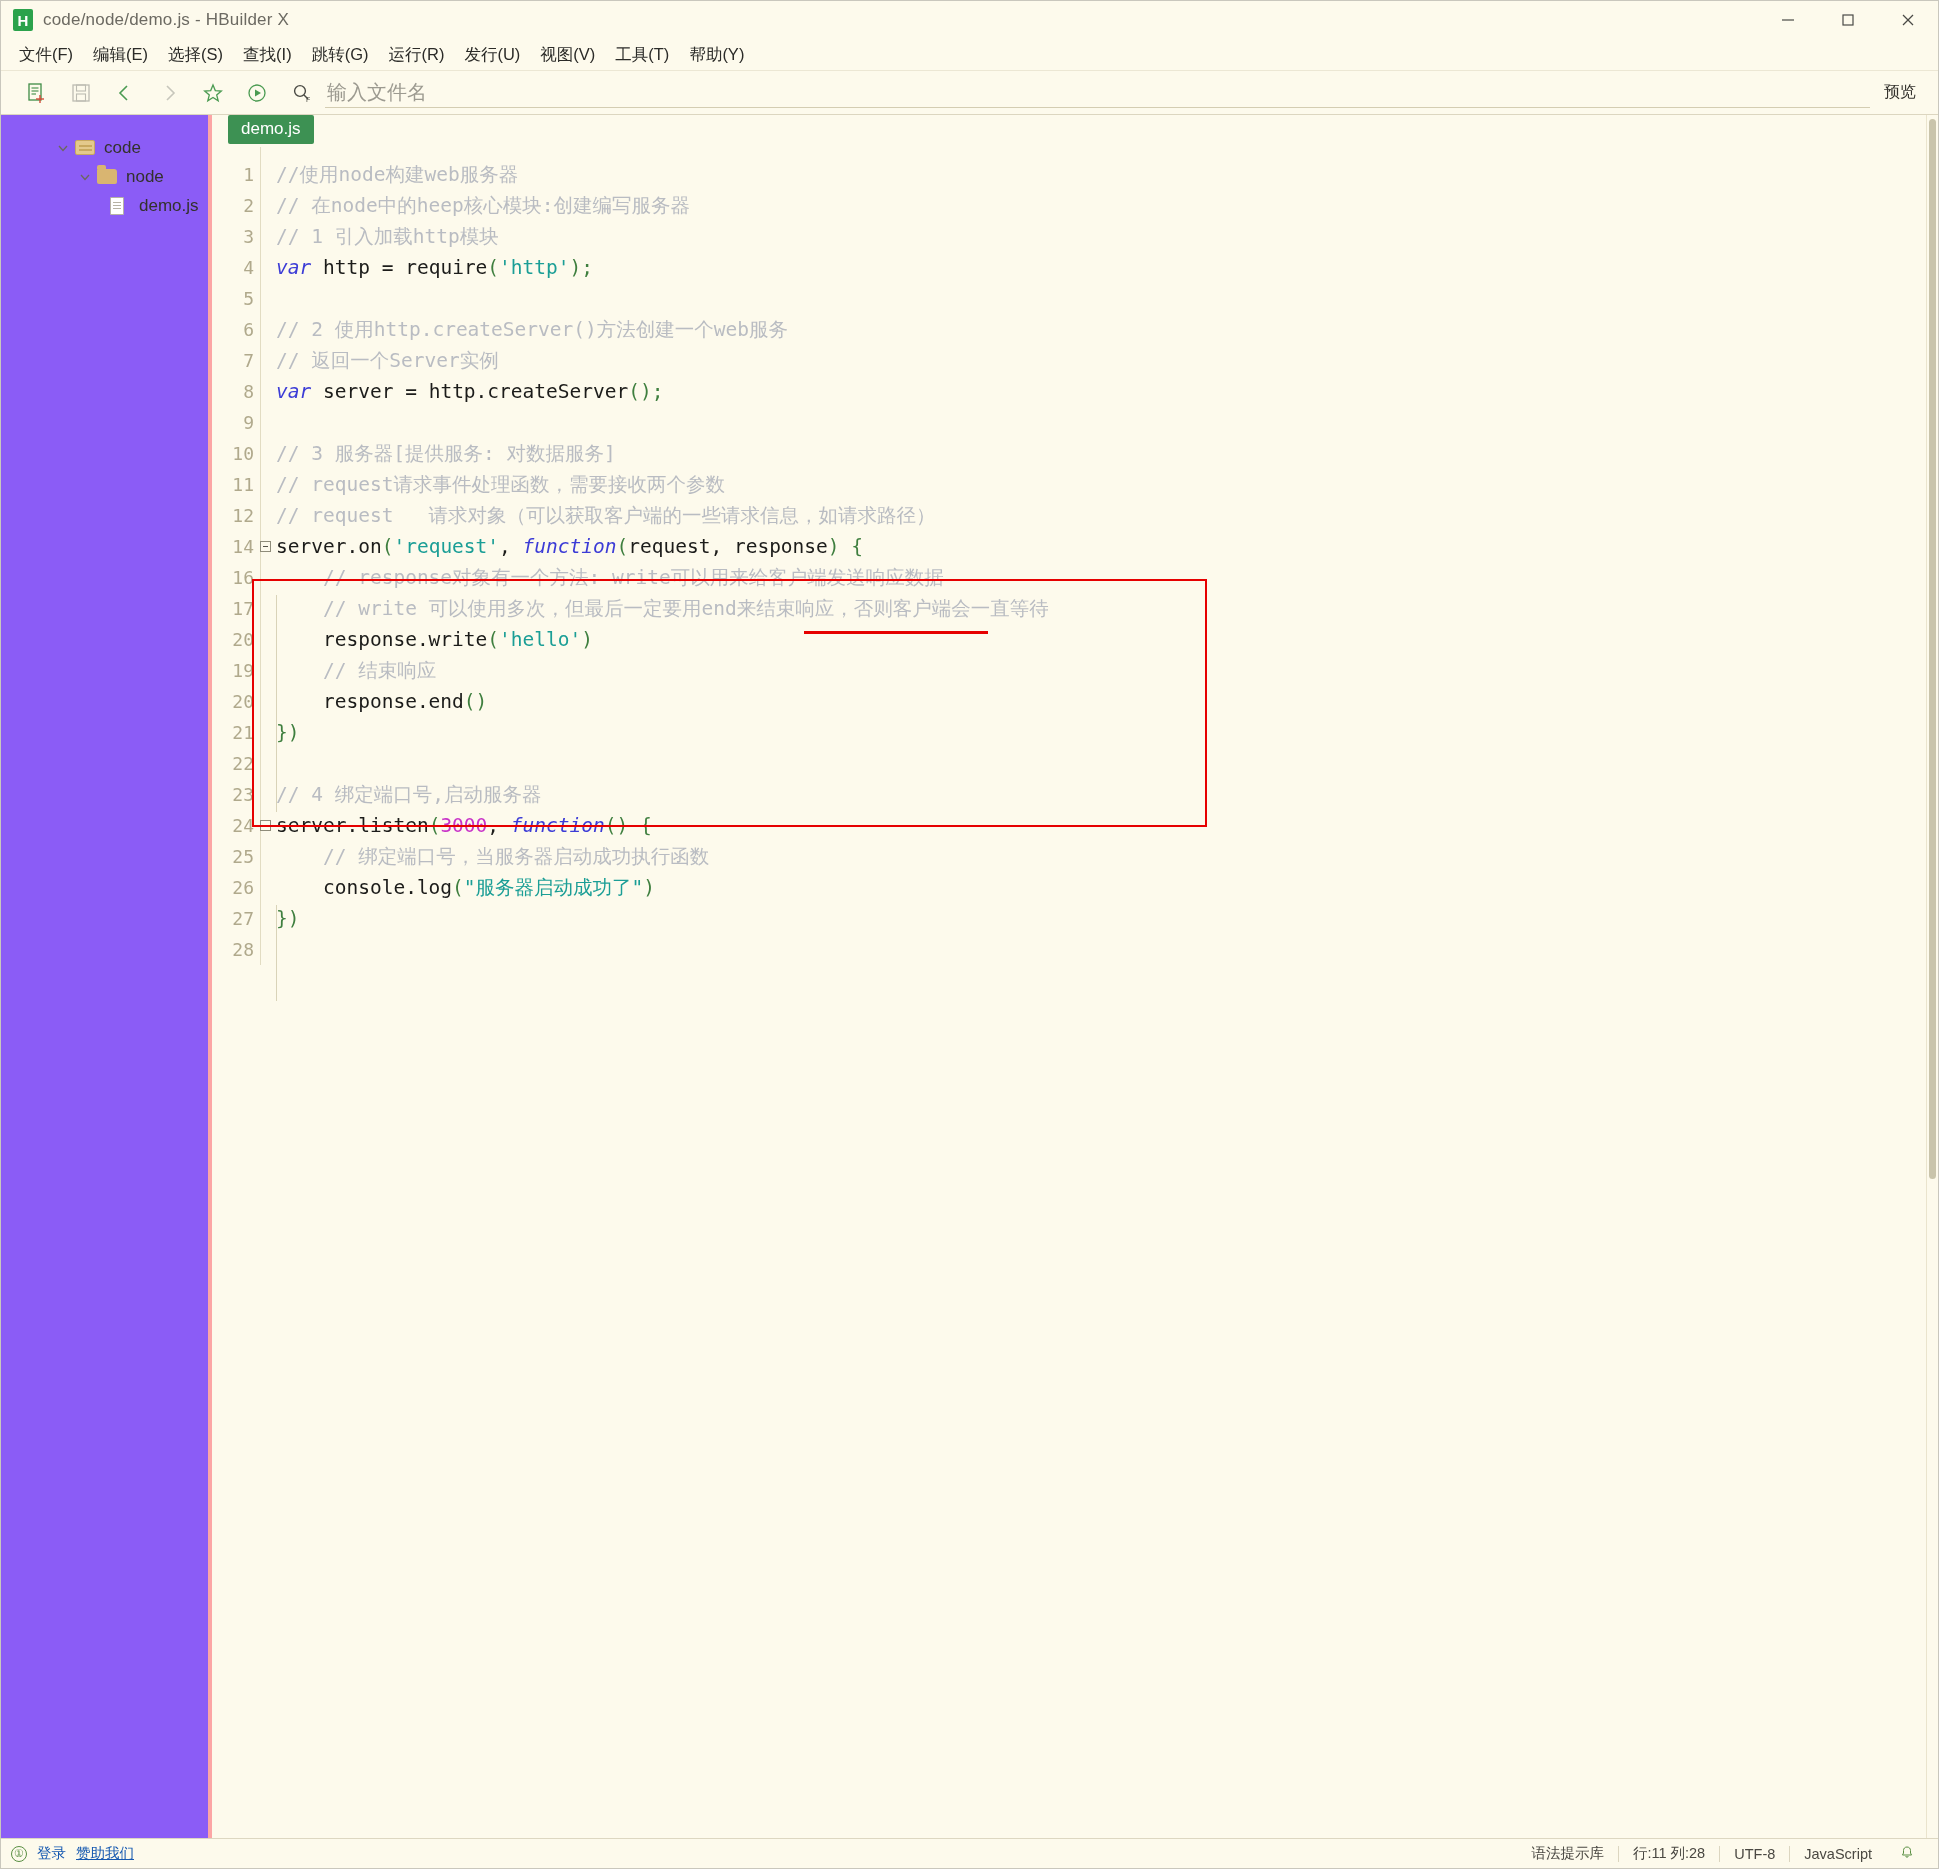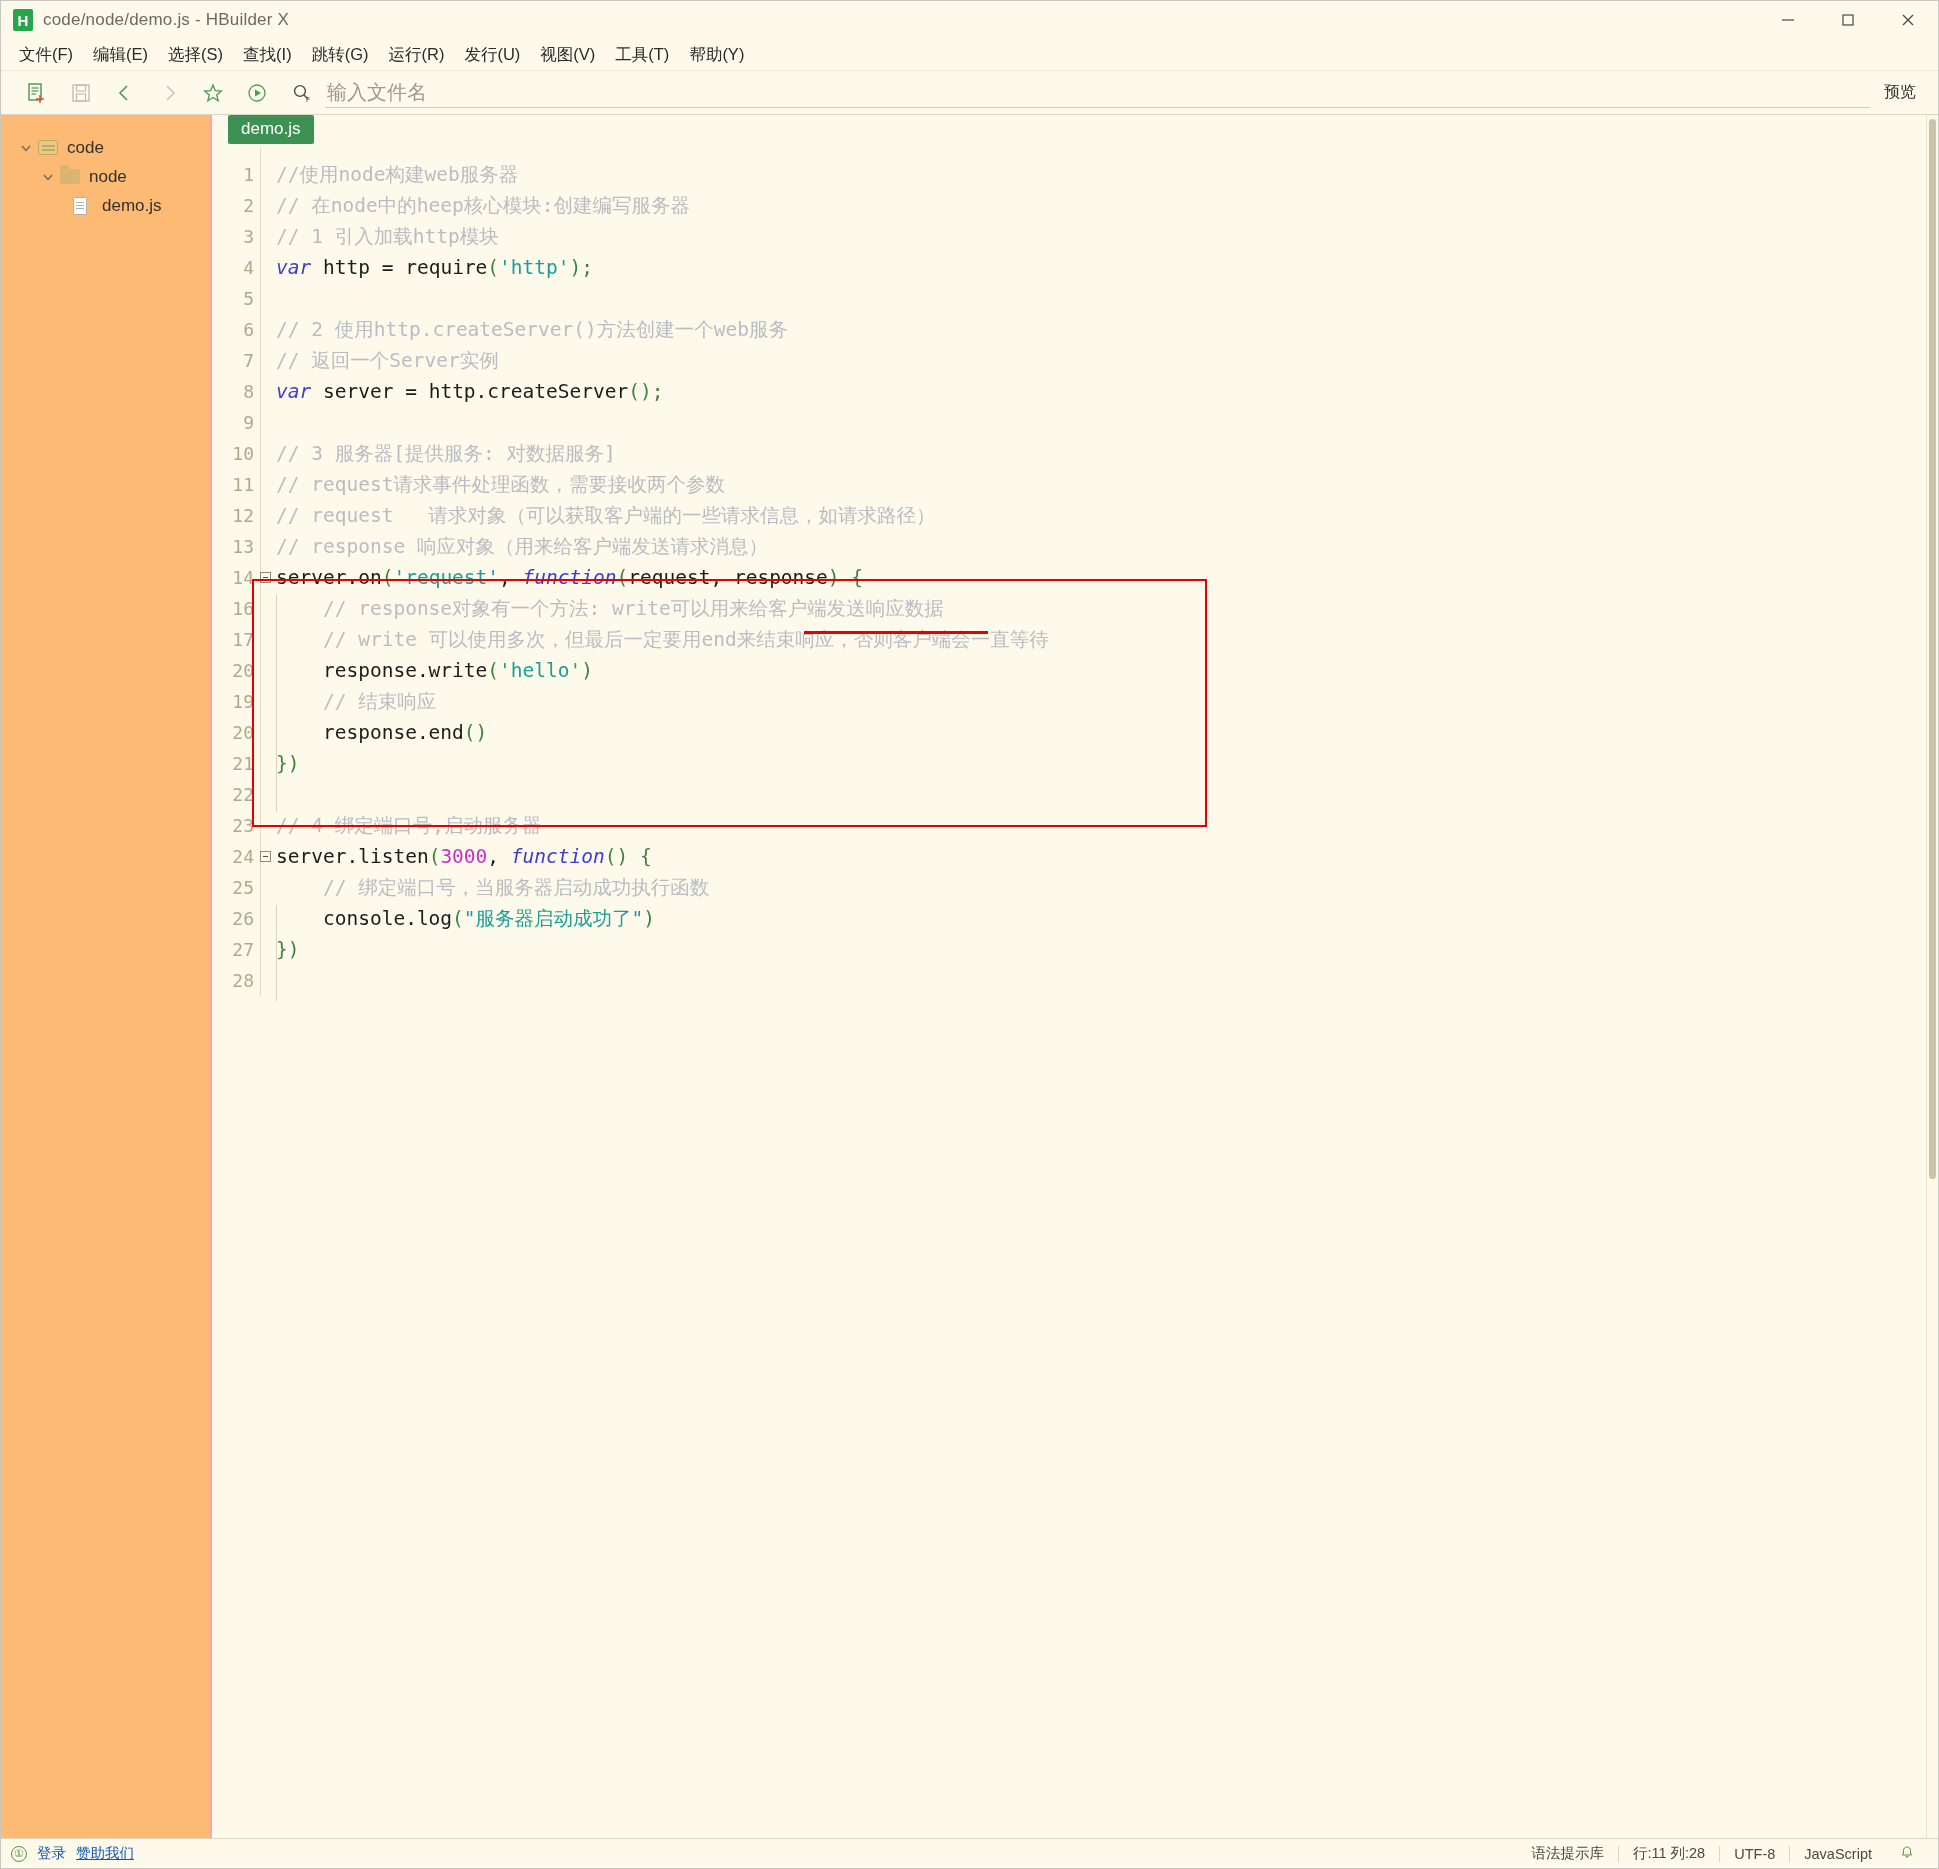--- a/index.html
+++ b/index.html
@@ -123,23 +123,24 @@
 
   
   .body {
     flex: 1;
     display: flex;
     min-height: 0;
     position: relative;
   }
   .sidebar {
     width: 211px; min-width: 211px;
-    background: #fdba74;
-    border-right: 2px solid #fca5a5;
+    background: #8b5cf6;
+    border-right: 4px solid #fca5a5;
     padding-top: 18px;
+    padding-left: 37px;
   }
   .tree-row {
     display: flex; align-items: center;
     height: 29px;
     font-size: 17px;
     color: #33312c;
     white-space: nowrap;
   }
   .tree-row.lvl0 { padding-left: 16px; }
   .tree-row.lvl1 { padding-left: 38px; }
@@ -465,21 +466,20 @@
             <div class="code-line"><span class="ln">3</span><span class="fold"></span><span class="code-text"><span class="cm">// 1 引入加载http模块</span></span></div>
             <div class="code-line"><span class="ln">4</span><span class="fold"></span><span class="code-text"><span class="kw">var</span><span class="pl"> http </span><span class="pl">=</span><span class="pl"> require</span><span class="pn">(</span><span class="str">'http'</span><span class="pn">)</span><span class="pn">;</span></span></div>
             <div class="code-line"><span class="ln">5</span><span class="fold"></span><span class="code-text"></span></div>
             <div class="code-line"><span class="ln">6</span><span class="fold"></span><span class="code-text"><span class="cm">// 2 使用http.createServer()方法创建一个web服务</span></span></div>
             <div class="code-line"><span class="ln">7</span><span class="fold"></span><span class="code-text"><span class="cm">// 返回一个Server实例</span></span></div>
             <div class="code-line"><span class="ln">8</span><span class="fold"></span><span class="code-text"><span class="kw">var</span><span class="pl"> server </span><span class="pl">=</span><span class="pl"> http.createServer</span><span class="pn">()</span><span class="pn">;</span></span></div>
             <div class="code-line"><span class="ln">9</span><span class="fold"></span><span class="code-text"></span></div>
             <div class="code-line"><span class="ln">10</span><span class="fold"></span><span class="code-text"><span class="cm">// 3 服务器[提供服务: 对数据服务]</span></span></div>
             <div class="code-line"><span class="ln">11</span><span class="fold"></span><span class="code-text"><span class="cm">// request请求事件处理函数，需要接收两个参数</span></span></div>
             <div class="code-line"><span class="ln">12</span><span class="fold"></span><span class="code-text"><span class="cm">// request   请求对象（可以获取客户端的一些请求信息，如请求路径）</span></span></div>
-            <div class="code-line"><span class="ln">13</span><span class="fold"></span><span class="code-text"><span class="cm">// response 响应对象（用来给客户端发送请求消息）</span></span></div>
             <div class="code-line"><span class="ln">14</span><span class="fold"><span class="fold-box"></span></span><span class="code-text"><span class="pl">server.on</span><span class="pn">(</span><span class="str">'request'</span><span class="pl">, </span><span class="kw">function</span><span class="pn">(</span><span class="pl">request, response</span><span class="pn">)</span><span class="pl"> </span><span class="pn">{</span></span></div>
             <div class="code-line"><span class="ln">16</span><span class="fold"></span><span class="code-text"><span class="cm">    // response对象有一个方法: write可以用来给客户端发送响应数据</span></span></div>
             <div class="code-line"><span class="ln">17</span><span class="fold"></span><span class="code-text"><span class="cm">    // write 可以使用多次，但最后一定要用end来结束响应，否则客户端会一直等待</span></span></div>
             <div class="code-line"><span class="ln">20</span><span class="fold"></span><span class="code-text"><span class="pl">    response.write</span><span class="pn">(</span><span class="str">'hello'</span><span class="pn">)</span></span></div>
             <div class="code-line"><span class="ln">19</span><span class="fold"></span><span class="code-text"><span class="cm">    // 结束响应</span></span></div>
             <div class="code-line"><span class="ln">20</span><span class="fold"></span><span class="code-text"><span class="pl">    response.end</span><span class="pn">()</span></span></div>
             <div class="code-line"><span class="ln">21</span><span class="fold"></span><span class="code-text"><span class="pn">})</span></span></div>
             <div class="code-line"><span class="ln">22</span><span class="fold"></span><span class="code-text"></span></div>
             <div class="code-line"><span class="ln">23</span><span class="fold"></span><span class="code-text"><span class="cm">// 4 绑定端口号,启动服务器</span></span></div>
             <div class="code-line"><span class="ln">24</span><span class="fold"><span class="fold-box"></span></span><span class="code-text"><span class="pl">server.listen</span><span class="pn">(</span><span class="num">3000</span><span class="pl">, </span><span class="kw">function</span><span class="pn">()</span><span class="pl"> </span><span class="pn">{</span></span></div>

